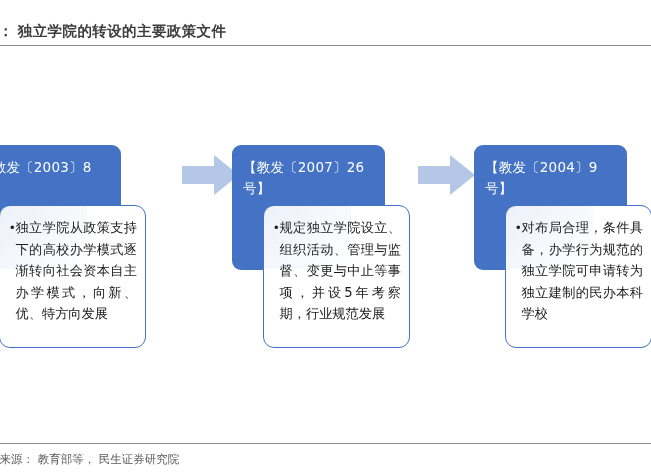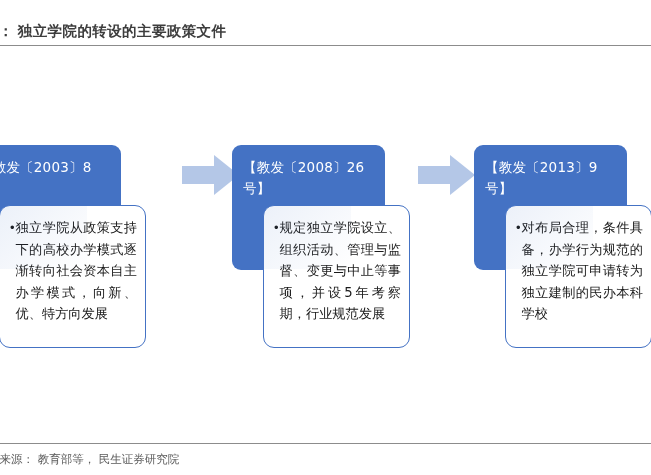--- a/index.html
+++ b/index.html
@@ -184,39 +184,39 @@
   </div>
 
   <div class="flow-arrow" id="flow-arrow-1">
     <svg width="58" height="40" viewBox="0 0 58 40" aria-hidden="true">
       <polygon points="0,11 32,11 32,0 57,20 32,40 32,29 0,29" fill="#B4C7E7"></polygon>
     </svg>
   </div>
 
   <div class="flow-group" id="flow-group-2">
     <div class="header-plate">
-      <div class="plate-text">【教发〔2008〕26号】</div>
+      <div class="plate-text">【教发〔2007〕26号】</div>
     </div>
     <div class="body-card">
       <div class="bullet-row">
         <span class="bullet-dot">•</span>
         <span class="card-text">规定独立学院设立、组织活动、管理与监督、变更与中止等事项，并设5年考察期，行业规范发展</span>
       </div>
     </div>
   </div>
 
   <div class="flow-arrow" id="flow-arrow-2">
     <svg width="58" height="40" viewBox="0 0 58 40" aria-hidden="true">
       <polygon points="0,11 32,11 32,0 57,20 32,40 32,29 0,29" fill="#B4C7E7"></polygon>
     </svg>
   </div>
 
   <div class="flow-group" id="flow-group-3">
     <div class="header-plate">
-      <div class="plate-text">【教发〔2013〕9号】</div>
+      <div class="plate-text">【教发〔2004〕9号】</div>
     </div>
     <div class="body-card">
       <div class="bullet-row">
         <span class="bullet-dot">•</span>
         <span class="card-text">对布局合理，条件具备，办学行为规范的独立学院可申请转为独立建制的民办本科学校</span>
       </div>
     </div>
   </div>
 
 </div>

